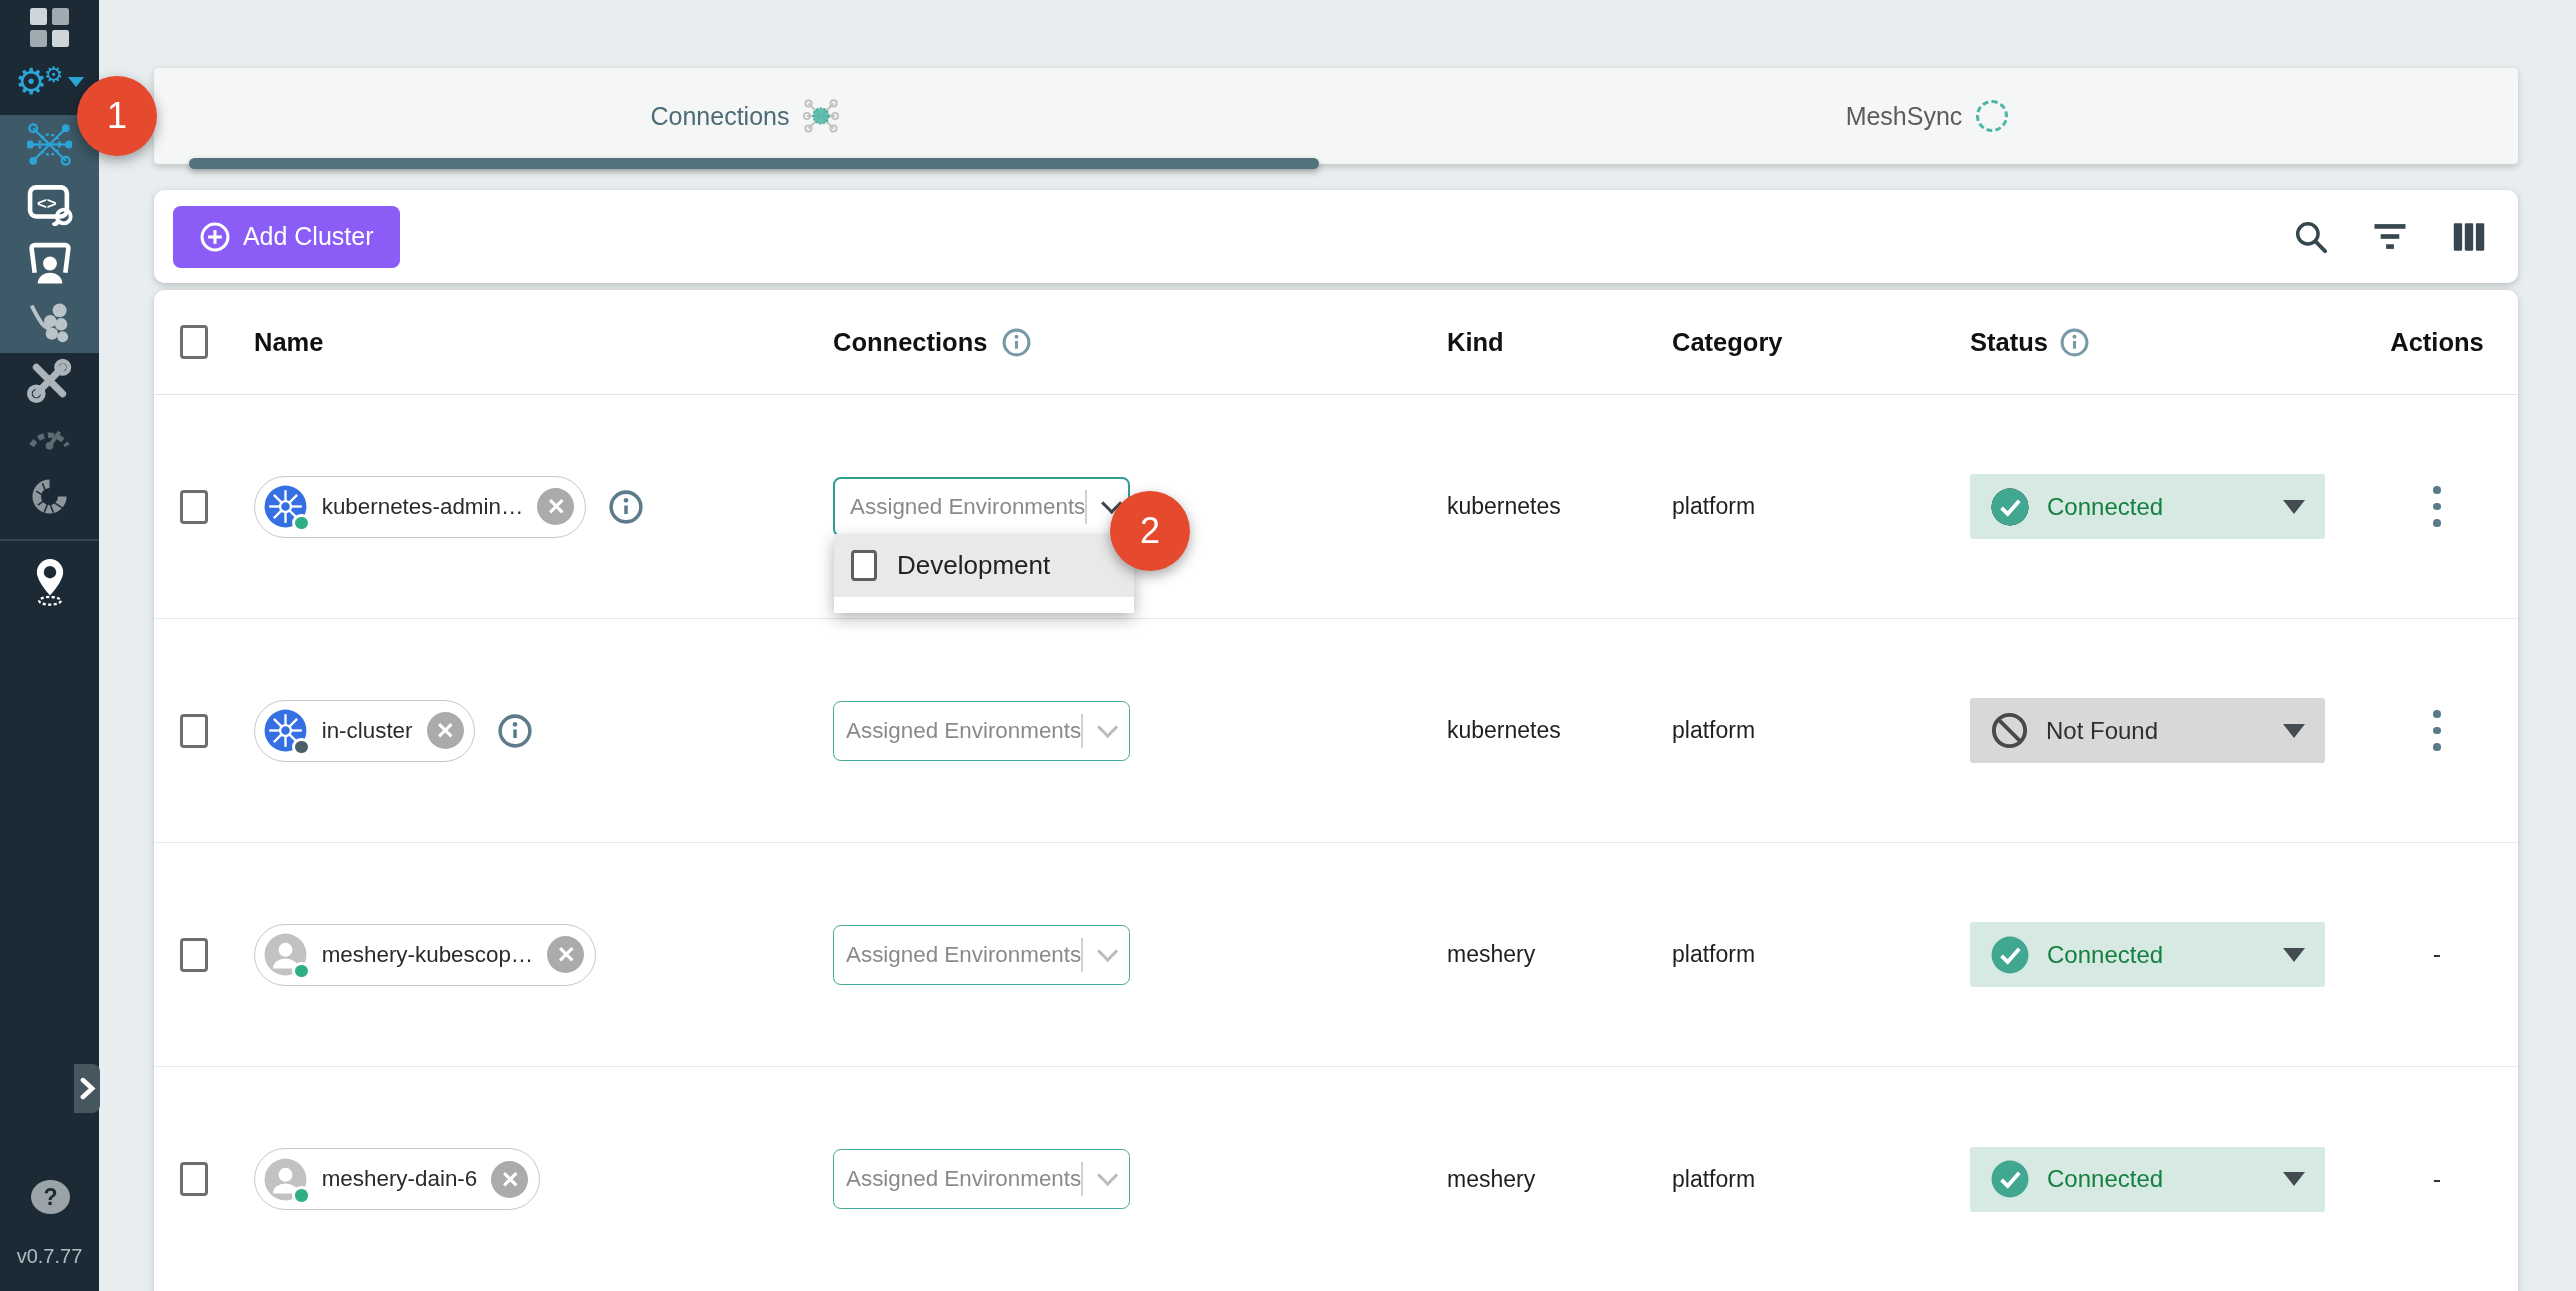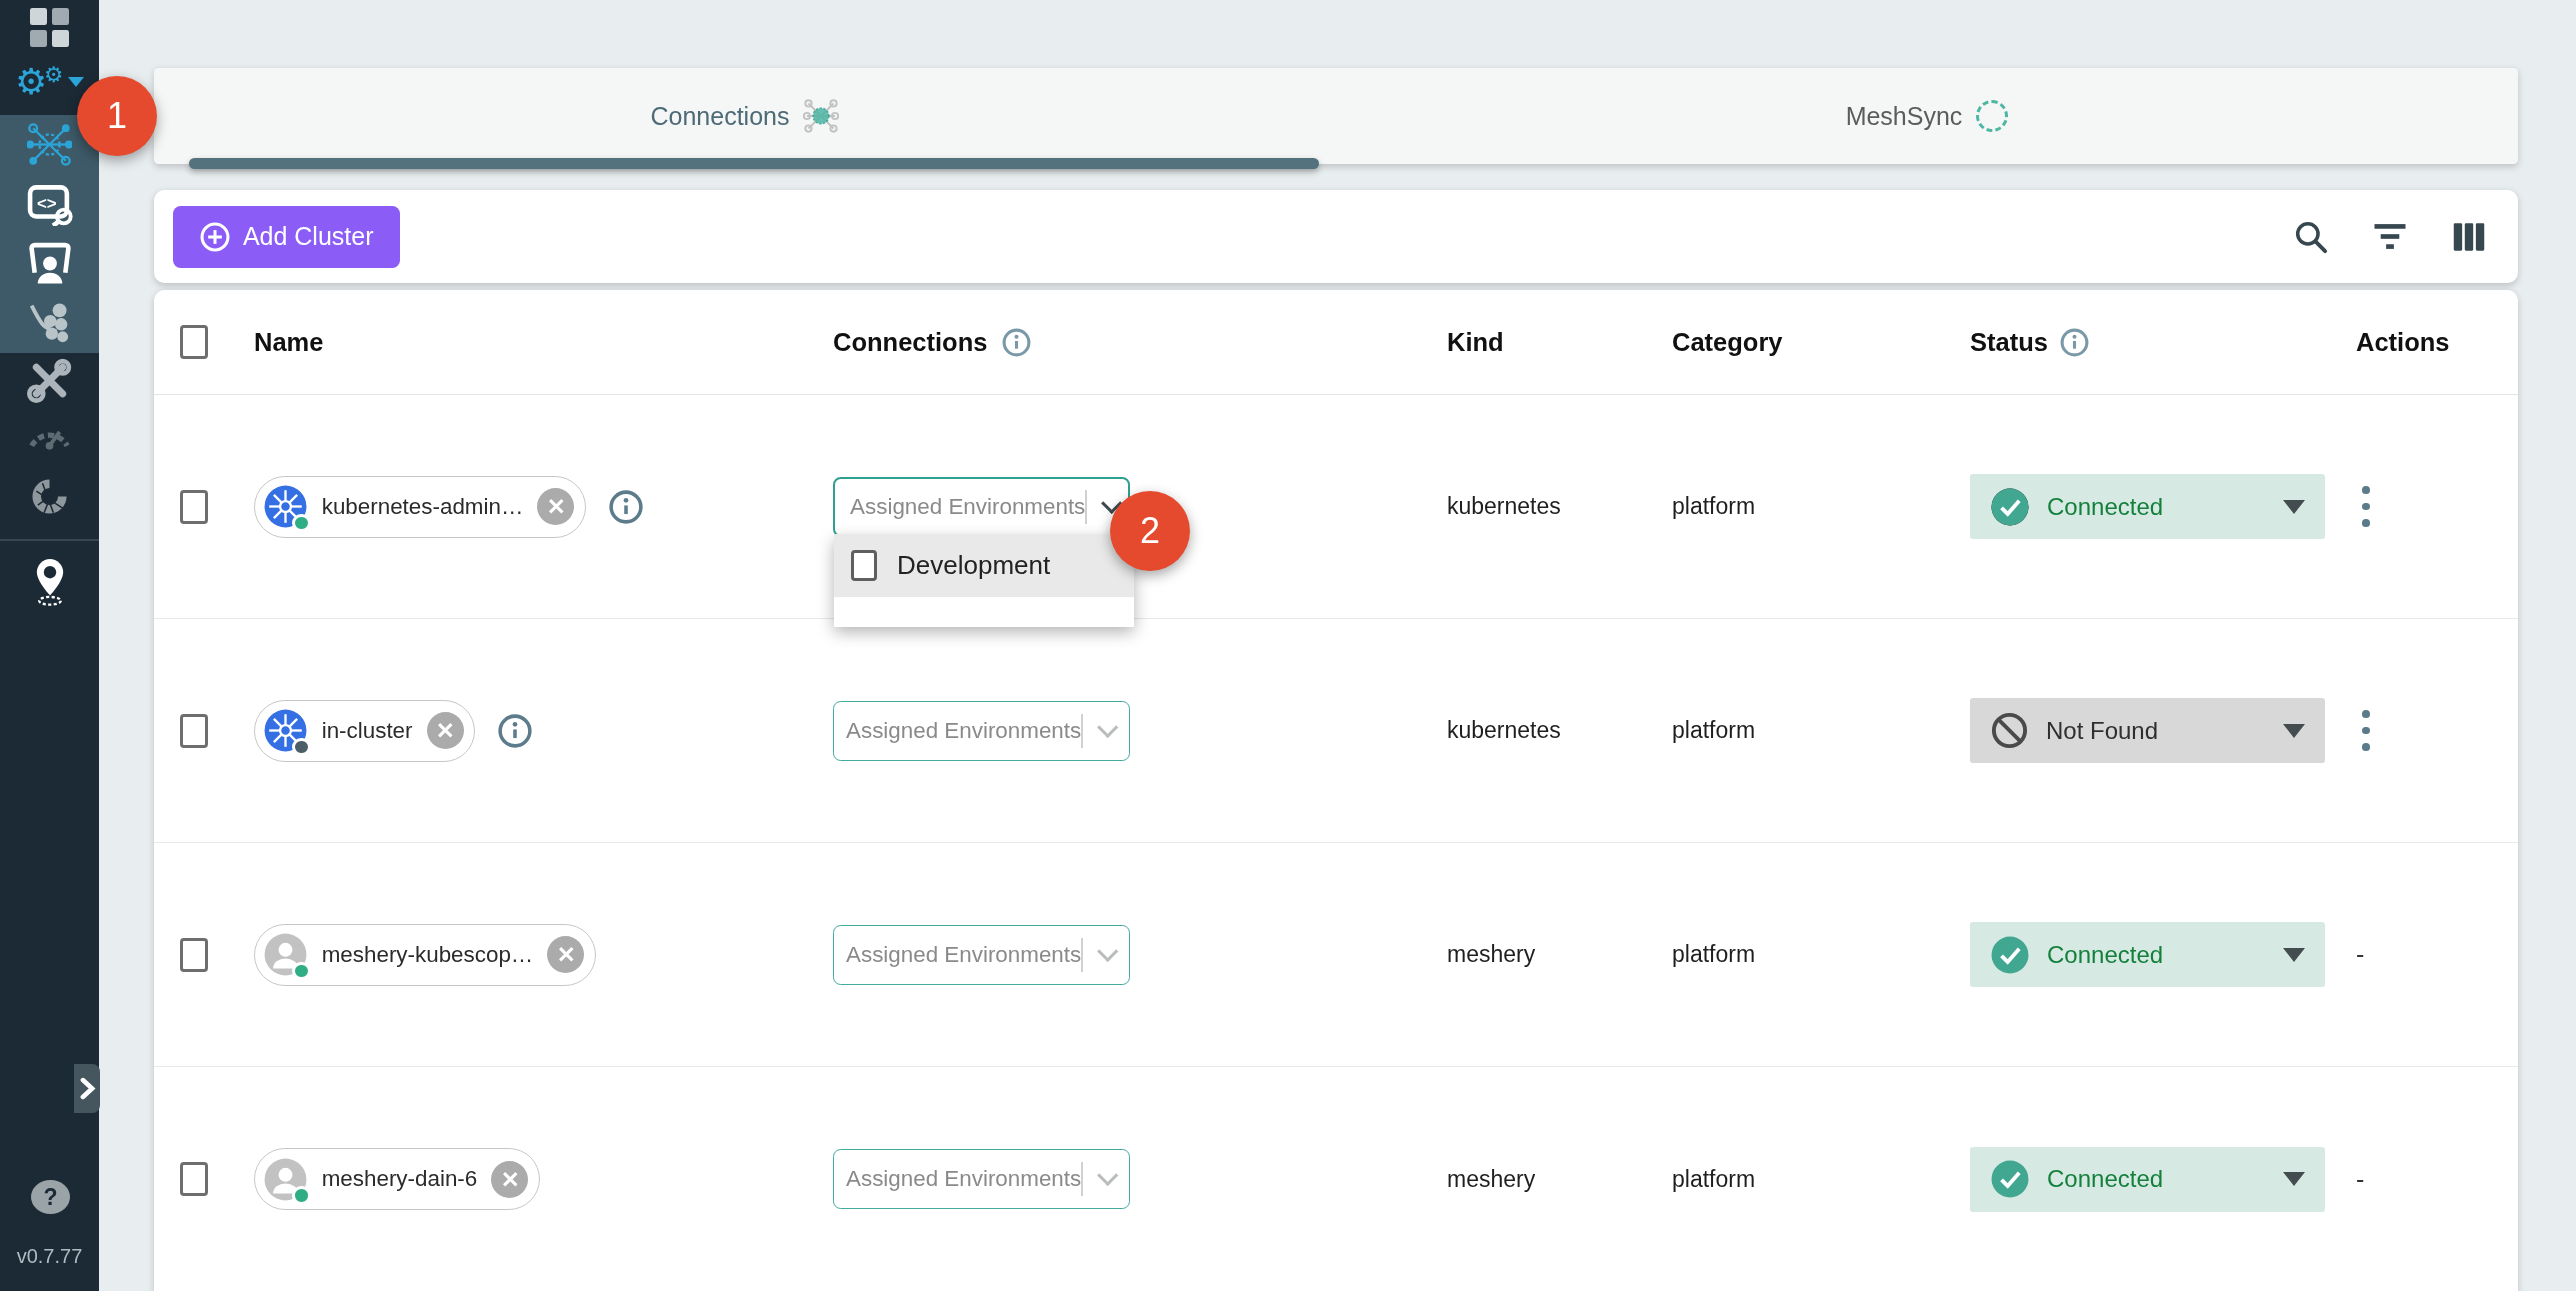--- a/index.html
+++ b/index.html
@@ -45,21 +45,21 @@
   
   .trow { display:flex; align-items:center; width:2364px; }
   .thead { height:105px; border-bottom:1.5px solid #e4e4e4; font-weight:bold; font-size:25.5px; color:#111; }
   .tbody-row { height:224px; border-bottom:1.5px solid #e6e9e9; font-size:23px; color:#1f1f1f; }
   .c0 { width:100px; display:flex; justify-content:flex-start; padding-left:26px; }
   .c1 { width:579px; display:flex; align-items:center; gap:21.6px; }
   .c2 { width:614px; position:relative; }
   .c3 { width:225px; }
   .c4 { width:298px; }
   .c5 { width:386px; display:flex; align-items:center; gap:10.8px; }
-  .c6 { width:162px; display:flex; justify-content:flex-start; align-items:center; }
+  .c6 { width:162px; display:flex; justify-content:center; align-items:center; }
   .checkbox { width:28px; height:34px; border:3.1px solid #6e6e6e; border-radius:3.9px; background:#fff; cursor:pointer; }
 
   
   .chip { display:flex; align-items:center; gap:14px; height:62px; padding:0 10.8px 0 7.7px; border:1.5px solid #c7c7c7; border-radius:34px; background:#fff; cursor:pointer; max-width:432px; }
   .avatar { position:relative; width:45px; height:45px; flex:0 0 auto; }
   .avatar svg { display:block; }
   .status-dot { position:absolute; right:-3.1px; bottom:-3.1px; width:18.5px; height:18.5px; border-radius:50%; border:3.1px solid #fff; }
   .dot-green { background:#2fae85; }
   .dot-dark { background:#4c5e66; }
   .chip-label { font-size:22.4px; color:#2b2b2b; white-space:nowrap; overflow:hidden; text-overflow:ellipsis; max-width:286px; }
@@ -69,21 +69,21 @@
   .env-select { width:297px; height:60px; border:1.5px solid #43ab9d; border-radius:7.7px; background:#fff; display:flex; align-items:center; padding-left:12px; cursor:pointer; position:relative; }
   .env-select.focused { border:2.3px solid #2f9f90; }
   .env-placeholder { color:#8a8a8a; font-size:22.4px; white-space:nowrap; }
   .env-caret-cursor { width:1.5px; height:34px; background:#333; margin-right:3.1px; }
   .env-right { margin-left:auto; display:flex; align-items:center; height:100%; }
   .env-divider { width:1.5px; height:34px; background:#d0d0d0; }
   .chev { width:15.4px; height:15.4px; border-right:3.9px solid #b9bdbd; border-bottom:3.9px solid #b9bdbd; transform:rotate(45deg); margin:0 18.5px 6.2px 17px; }
   .chev.dark { border-color:#3f4a4f; }
 
   
-  .env-menu { position:absolute; left:834px; top:534px; width:300px; background:#fff; box-shadow:0 6.2px 15.4px rgba(0,0,0,.3); z-index:50; padding-bottom:30px; }
+  .env-menu { position:absolute; left:834px; top:534px; width:300px; background:#fff; box-shadow:0 6.2px 15.4px rgba(0,0,0,.3); z-index:50; padding-bottom:16px; }
   .env-option { height:63px; background:#e9e9e9; display:flex; align-items:center; gap:20px; padding-left:17px; cursor:pointer; }
   .env-option .checkbox { width:26px; height:31px; border-color:#5f5f5f; }
   .env-option-label { font-size:26px; color:#222; }
 
   
   .status-chip { width:355px; height:65px; border-radius:3.1px; display:flex; align-items:center; padding:0 20px; gap:17px; cursor:pointer; }
   .status-connected { background:#d7e9e3; }
   .status-connected .status-label { color:#15803d; font-size:24px; }
   .status-notfound { background:#d8d8d8; }
   .status-notfound .status-label { color:#2f2f2f; font-size:24px; }

